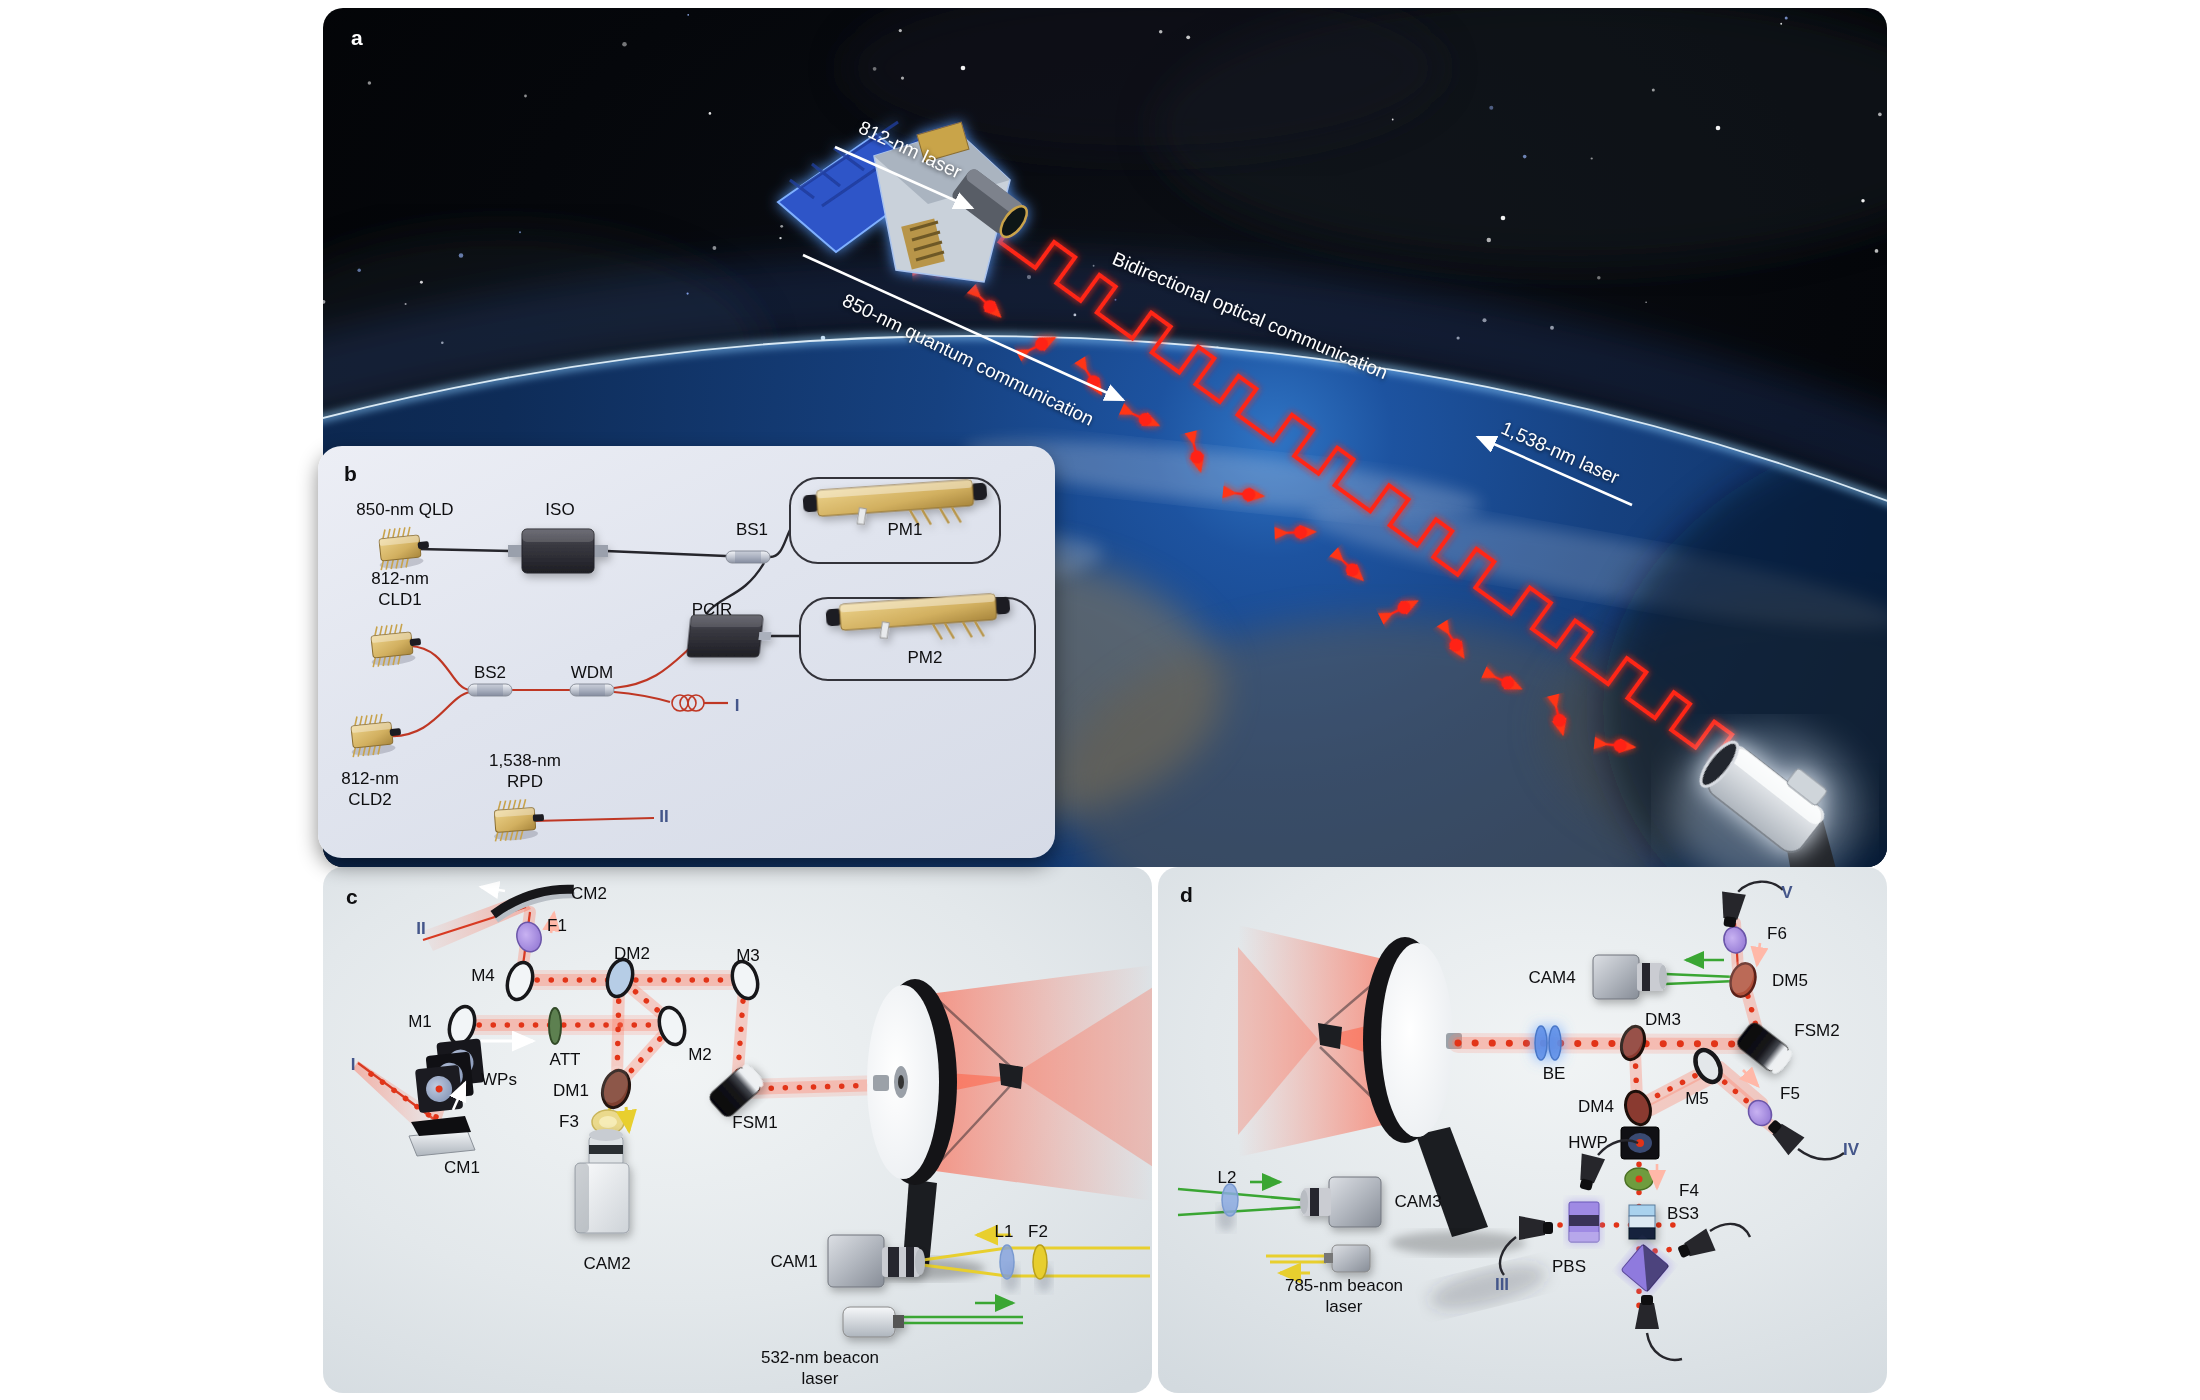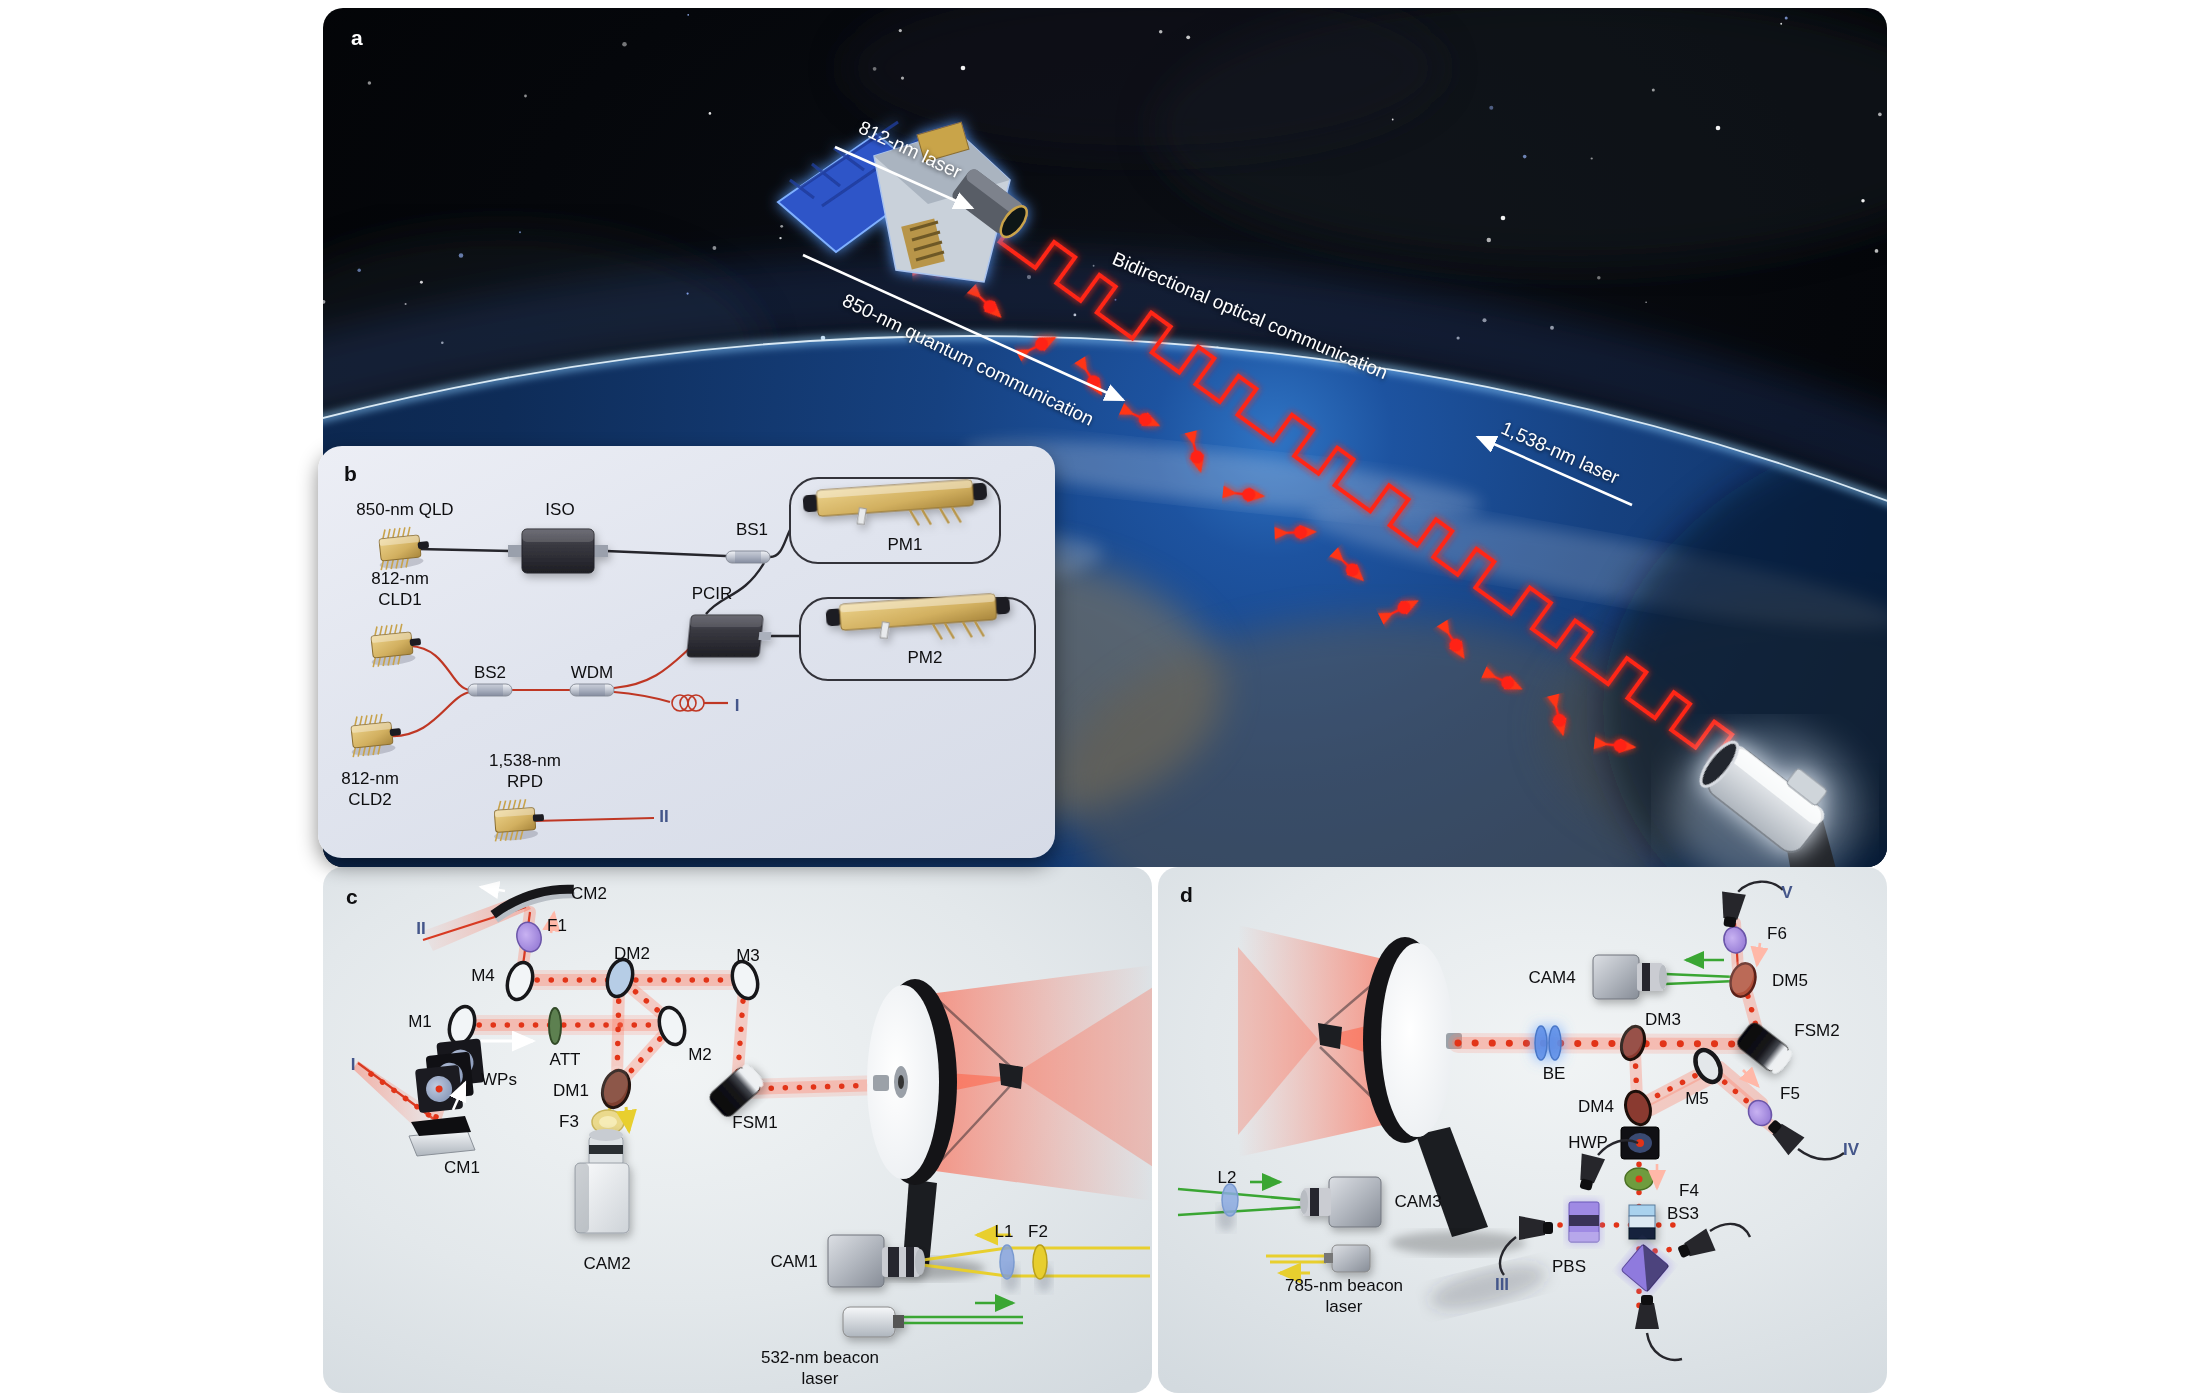--- a/index.html
+++ b/index.html
@@ -429,23 +429,23 @@
         <rect x="-78" y="-13" width="156" height="26" rx="4" fill="url(#goldG)" stroke="#8a6d30"></rect>
         <rect x="-78" y="-13" width="156" height="8" rx="4" fill="rgba(255,255,255,.4)"></rect>
         <path d="M14,13 l8,16 M26,13 l8,16 M44,13 l8,16 M56,13 l8,16" stroke="#b89548" stroke-width="2.4"></path>
         <rect x="-38" y="8" width="7" height="16" fill="#e8eaec" stroke="#999" transform="rotate(12 -34 16)"></rect>
       </g>
     </svg>
     <div class="plab" style="left:26px;top:16px">b</div>
     <div class="lbl wrap" style="left:87px;top:64px;width:100px">850-nm QLD</div>
     <div class="lbl" style="left:242px;top:64px">ISO</div>
     <div class="lbl" style="left:434px;top:84px">BS1</div>
-    <div class="lbl" style="left:587px;top:99px">PM1</div>
+    <div class="lbl" style="left:587px;top:84px">PM1</div>
     <div class="lbl wrap" style="left:82px;top:144px;width:96px">812-nm CLD1</div>
-    <div class="lbl" style="left:394px;top:148px">PCIR</div>
+    <div class="lbl" style="left:394px;top:164px">PCIR</div>
     <div class="lbl" style="left:607px;top:212px">PM2</div>
     <div class="lbl" style="left:172px;top:227px">BS2</div>
     <div class="lbl" style="left:274px;top:227px">WDM</div>
     <div class="lbl roman" style="left:419px;top:260px">I</div>
     <div class="lbl wrap" style="left:52px;top:344px;width:96px">812-nm CLD2</div>
     <div class="lbl wrap" style="left:207px;top:326px;width:110px">1,538-nm RPD</div>
     <div class="lbl roman" style="left:346px;top:371px">II</div>
   </section>
 
   <section class="panel panel-c">

